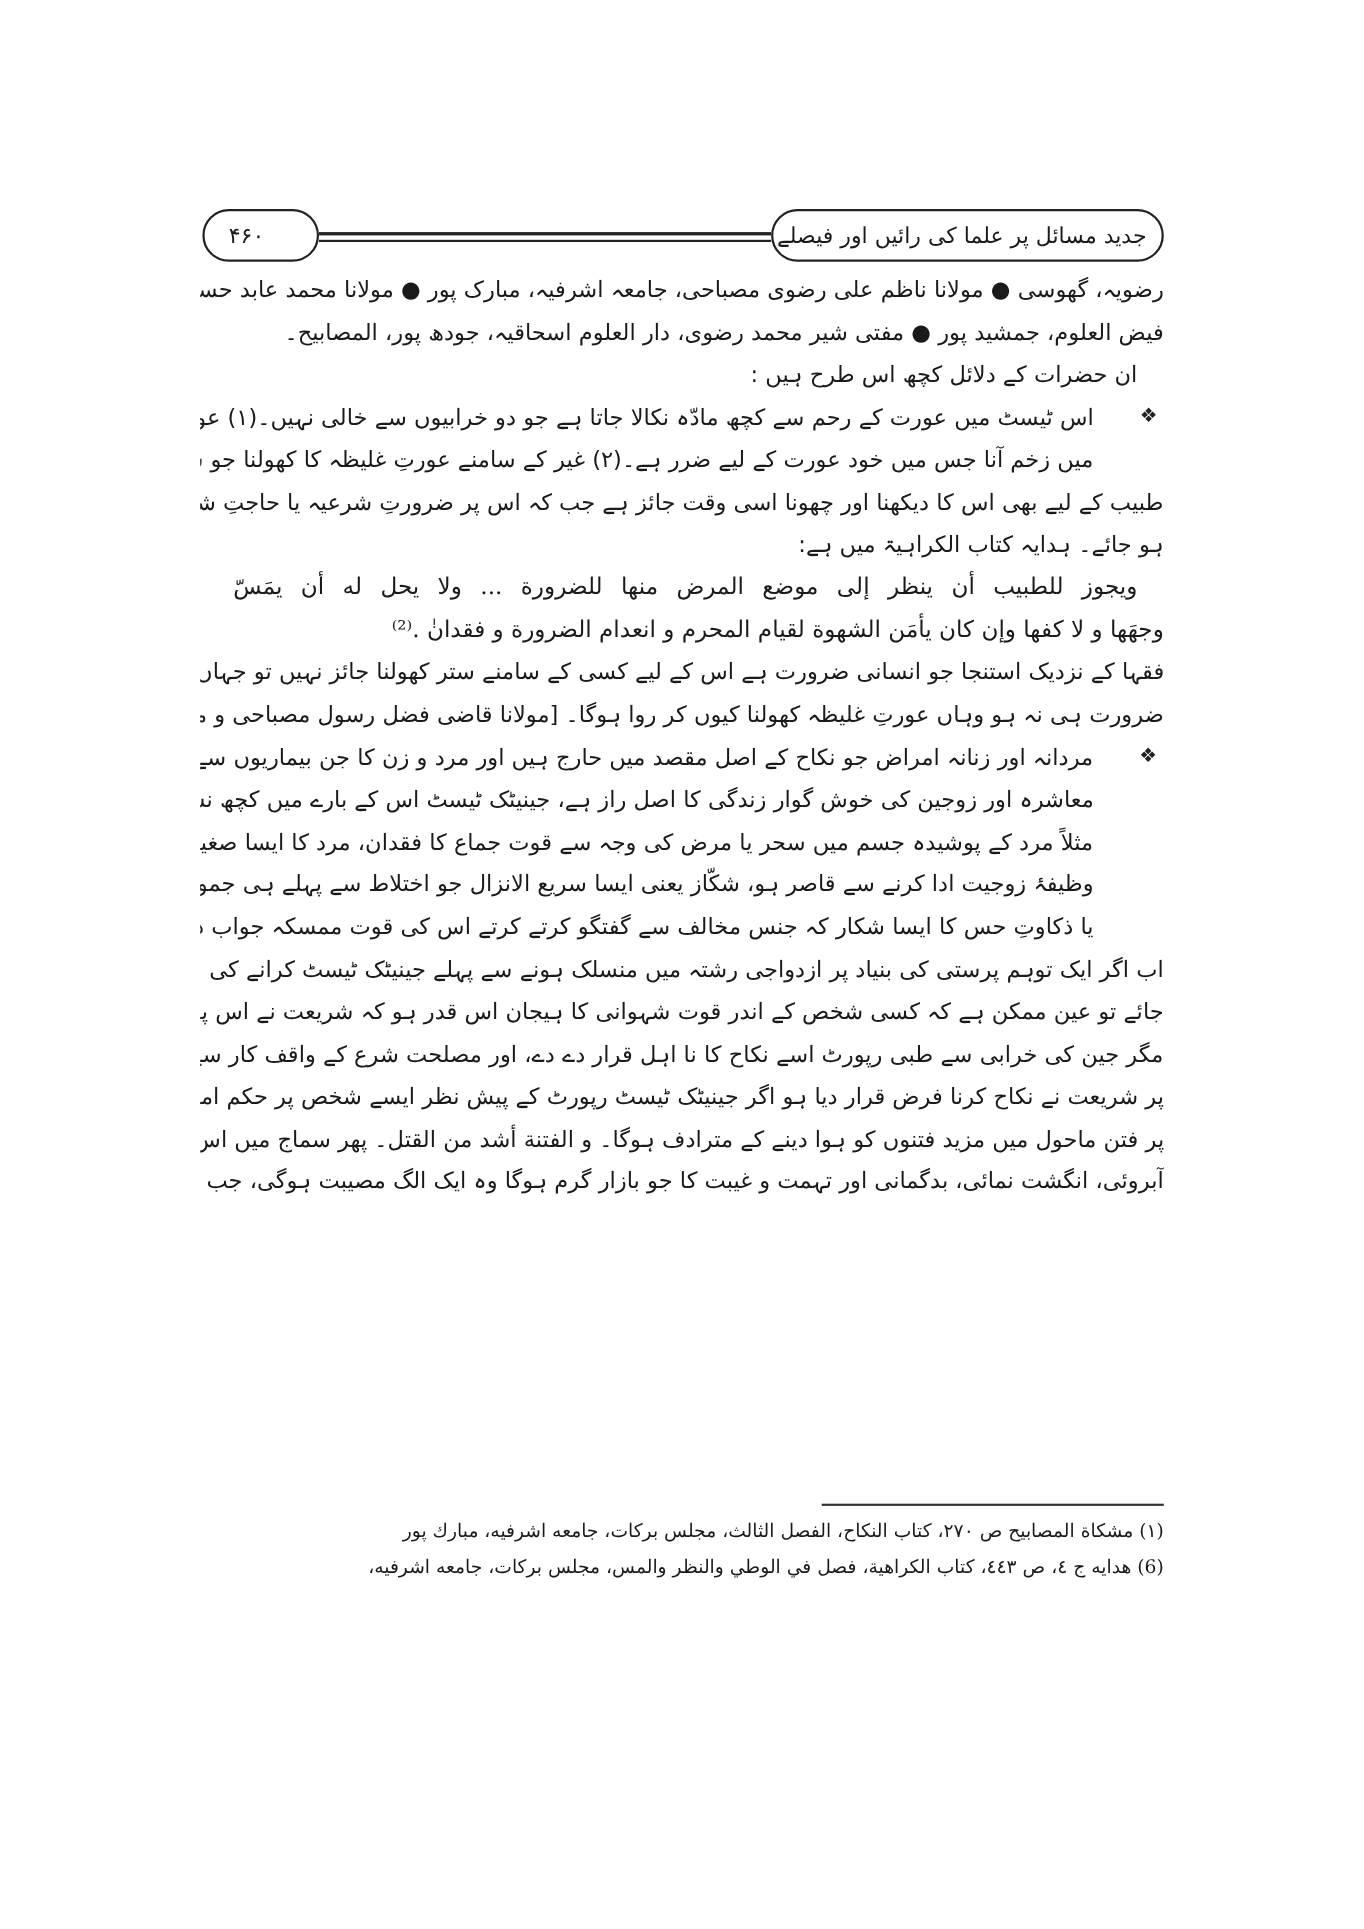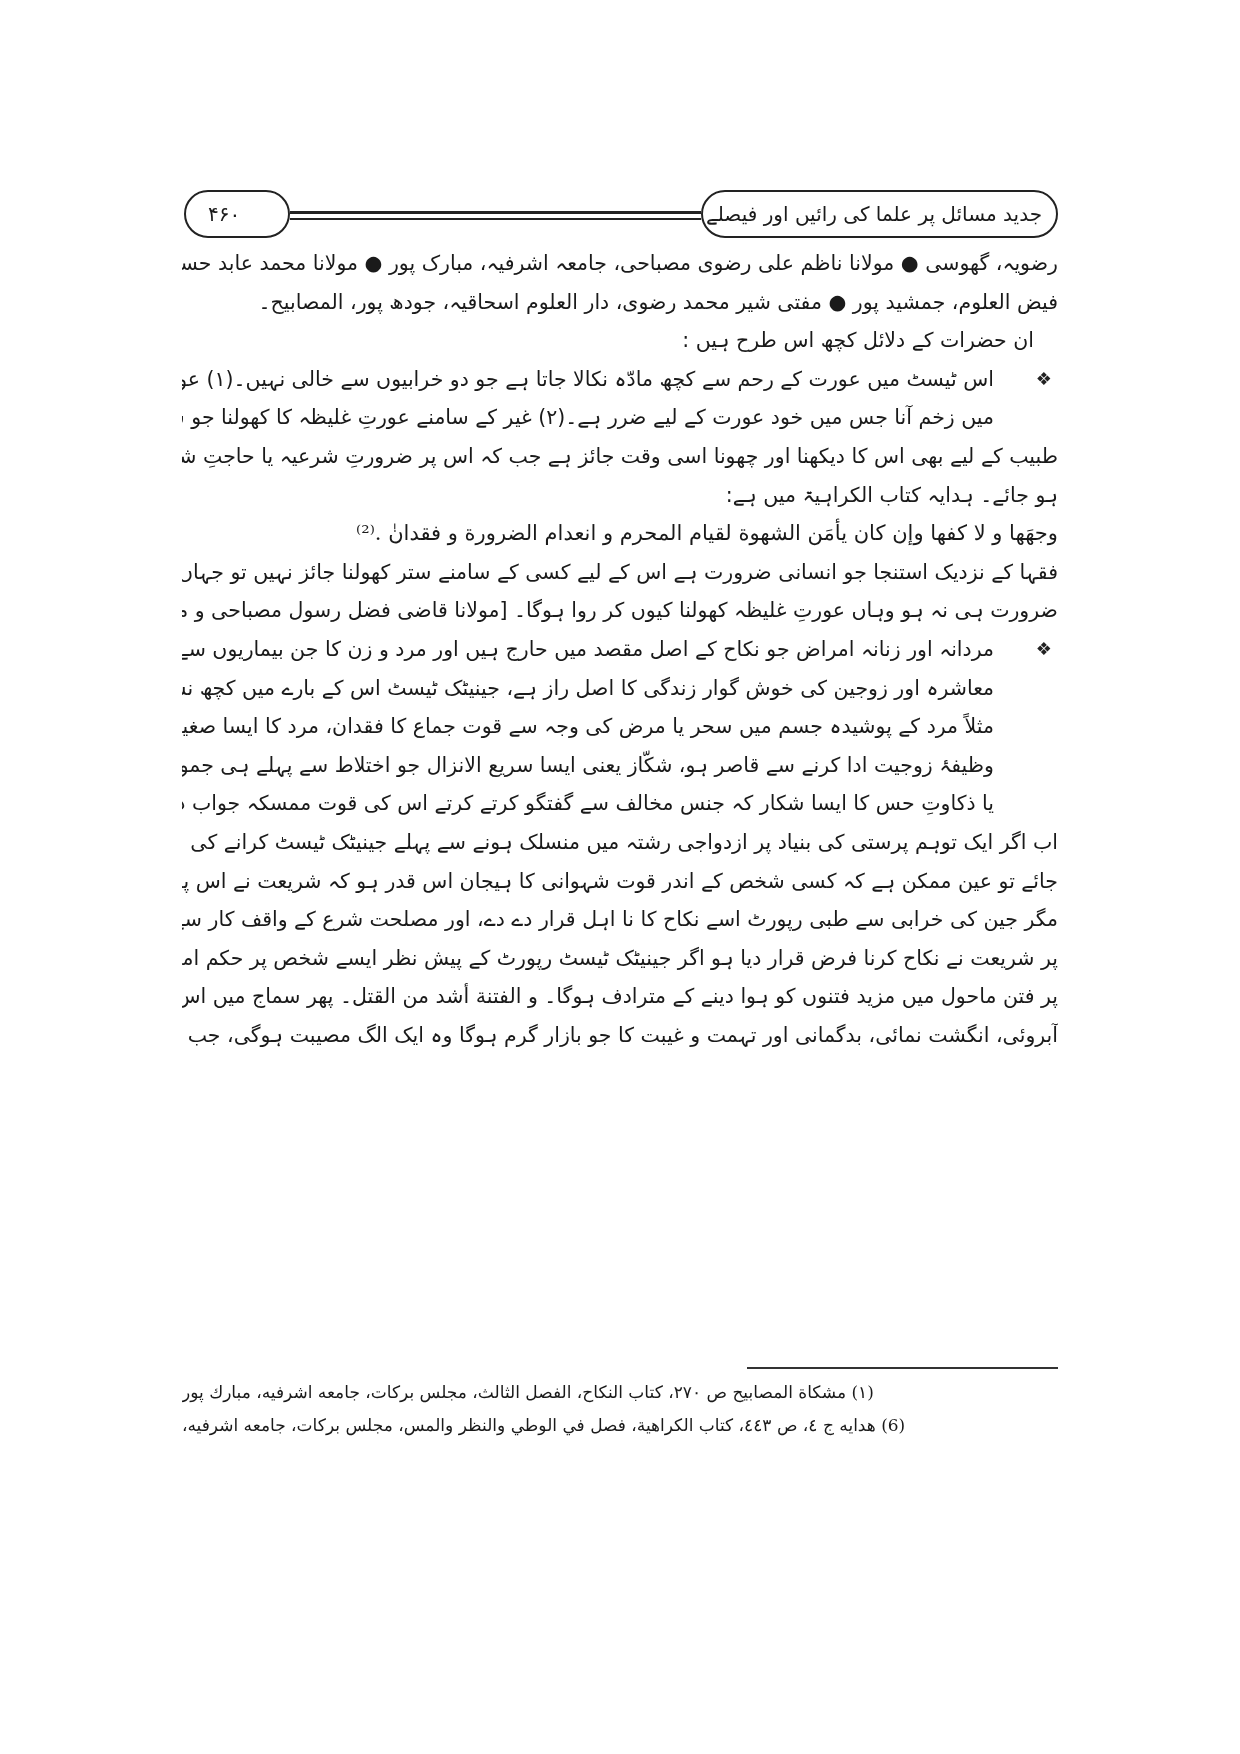--- a/index.html
+++ b/index.html
@@ -27,21 +27,21 @@
   .ln.ind { padding-right:64px; }
   .ln.arabic { font-family:"DejaVu Serif", serif; font-size:21px; }
   .ln.bullet { position:relative; padding-right:64px; }
   .bul { position:absolute; right:6px; top:0; font-size:18px; color:#222; }
   .indent-small { padding-right:24px;margin-left:30px; }
 
   .fn-rule { position:absolute; left:747px; top:1367px; width:311px; height:0;
              border-top:2px solid #333; }
   .footnotes { position:absolute; left:182px; top:1376px; width:876px; direction:rtl; }
   .fn { font-family:"DejaVu Serif", serif; font-size:17px; line-height:33px;
-        white-space:nowrap; overflow:hidden; text-align:left; }
+        white-space:nowrap; overflow:hidden; text-align:right; }
 </style>
 </head>
 <body>
 
 <div class="page">
   <div class="hdr-num">
     <span>۴۶۰</span>
   </div>
   <div class="hdr-rule"></div>
   <div class="hdr-rule2"></div>
@@ -50,20 +50,21 @@
   </div>
 
   <div class="body" id="body">
       <div class="ln "><span>رضویہ، گھوسی ● مولانا ناظم علی رضوی مصباحی، جامعہ اشرفیہ، مبارک پور ● مولانا محمد عابد حسین قادری مصباحی، مدرسہ</span></div>
       <div class="ln last"><span>فیض العلوم، جمشید پور ● مفتی شیر محمد رضوی، دار العلوم اسحاقیہ، جودھ پور، المصابیح۔</span></div>
       <div class="ln last indent-small"><span>ان حضرات کے دلائل کچھ اس طرح ہیں :</span></div>
       <div class="ln bullet"><span class="bul">❖</span><span>اس ٹیسٹ میں عورت کے رحم سے کچھ مادّہ نکالا جاتا ہے جو دو خرابیوں سے خالی نہیں۔(۱) عورت کے رحم</span></div>
       <div class="ln ind"><span>میں زخم آنا جس میں خود عورت کے لیے ضرر ہے۔(۲) غیر کے سامنے عورتِ غلیظہ کا کھولنا جو شرعاً حرام و گناہ اور</span></div>
       <div class="ln "><span>طبیب کے لیے بھی اس کا دیکھنا اور چھونا اسی وقت جائز ہے جب کہ اس پر ضرورتِ شرعیہ یا حاجتِ شرعیہ کا تحقق</span></div>
       <div class="ln last"><span>ہو جائے۔ ہدایہ کتاب الکراہیۃ میں ہے:</span></div>
+      <div class="ln arabic indent-small"><span>ويجوز للطبيب أن ينظر إلى موضع المرض منها للضرورة ... ولا يحل له أن يمَسّ</span></div>
       <div class="ln arabic last"><span>وجهَها و لا كفها وإن كان يأمَن الشهوة لقيام المحرم و انعدام الضرورة و فقدانٰ .⁽²⁾</span></div>
       <div class="ln "><span>فقہا کے نزدیک استنجا جو انسانی ضرورت ہے اس کے لیے کسی کے سامنے ستر کھولنا جائز نہیں تو جہاں سرے سے</span></div>
       <div class="ln "><span>ضرورت ہی نہ ہو وہاں عورتِ غلیظہ کھولنا کیوں کر روا ہوگا۔ [مولانا قاضی فضل رسول مصباحی و مولانا محمد رفیق عالم رضوی مصباحی]</span></div>
       <div class="ln bullet"><span class="bul">❖</span><span>مردانہ اور زنانہ امراض جو نکاح کے اصل مقصد میں حارج ہیں اور مرد و زن کا جن بیماریوں سے محفوظ رہنا ایک پاکیزہ</span></div>
       <div class="ln ind"><span>معاشرہ اور زوجین کی خوش گوار زندگی کا اصل راز ہے، جینیٹک ٹیسٹ اس کے بارے میں کچھ نشاندہی نہیں کرتا،</span></div>
       <div class="ln ind"><span>مثلاً مرد کے پوشیدہ جسم میں سحر یا مرض کی وجہ سے قوت جماع کا فقدان، مرد کا ایسا صغیر الآلہ یا مقطوع الآلہ ہونا کہ</span></div>
       <div class="ln ind"><span>وظیفۂ زوجیت ادا کرنے سے قاصر ہو، شکّاز یعنی ایسا سریع الانزال جو اختلاط سے پہلے ہی جمود و تعطل کا شکار ہو جائے،</span></div>
       <div class="ln ind"><span>یا ذکاوتِ حس کا ایسا شکار کہ جنس مخالف سے گفتگو کرتے کرتے اس کی قوت ممسکہ جواب دے جائے، عورت کے</span></div>
       <div class="ln "><span>اب اگر ایک توہم پرستی کی بنیاد پر ازدواجی رشتہ میں منسلک ہونے سے پہلے جینیٹک ٹیسٹ کرانے کی اجازت دے دی</span></div>
       <div class="ln "><span>جائے تو عین ممکن ہے کہ کسی شخص کے اندر قوت شہوانی کا ہیجان اس قدر ہو کہ شریعت نے اس پر نکاح کرنا فرض قرار دیا ہو،</span></div>

